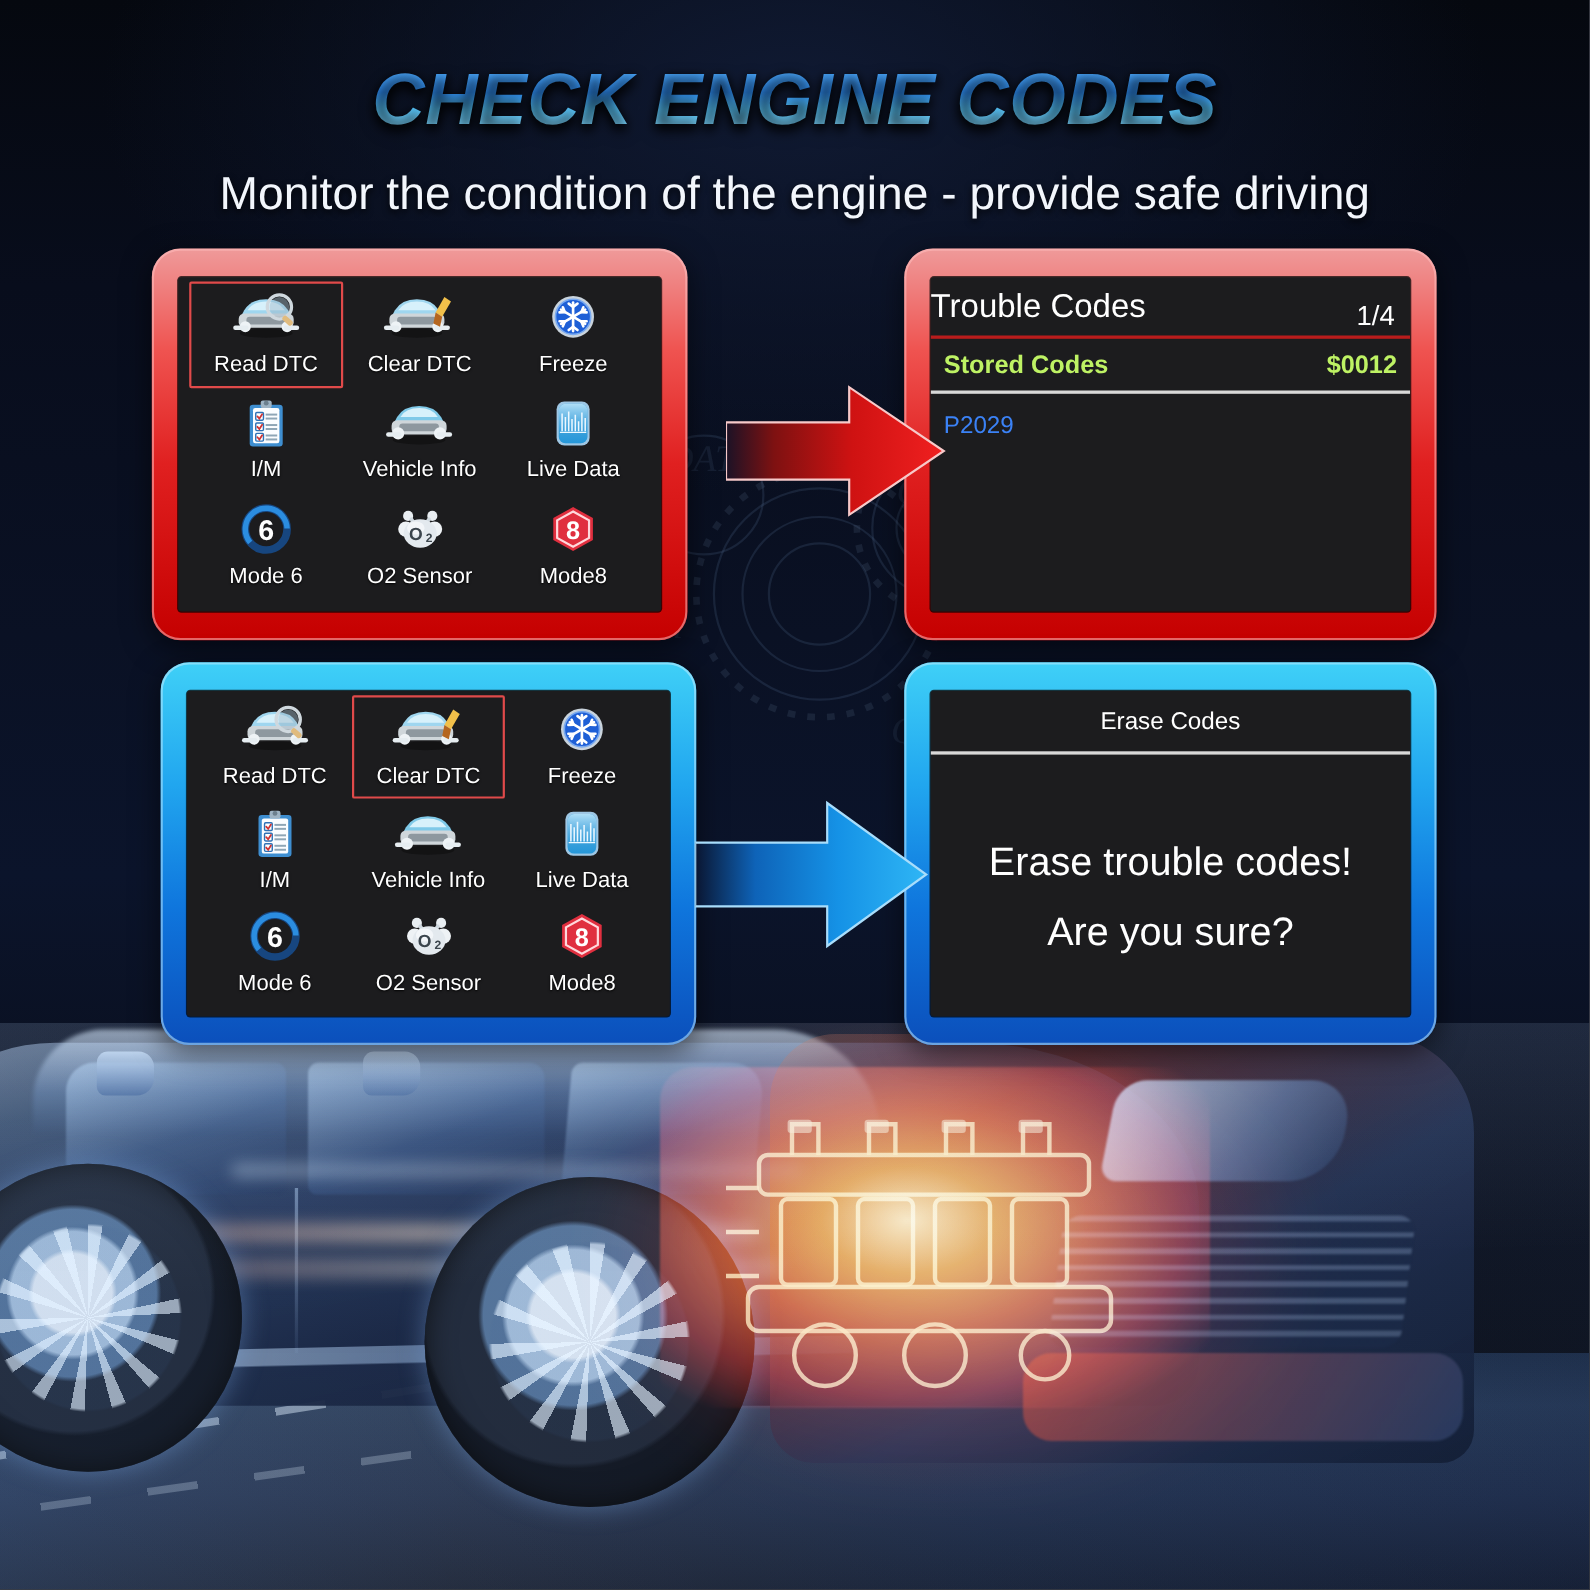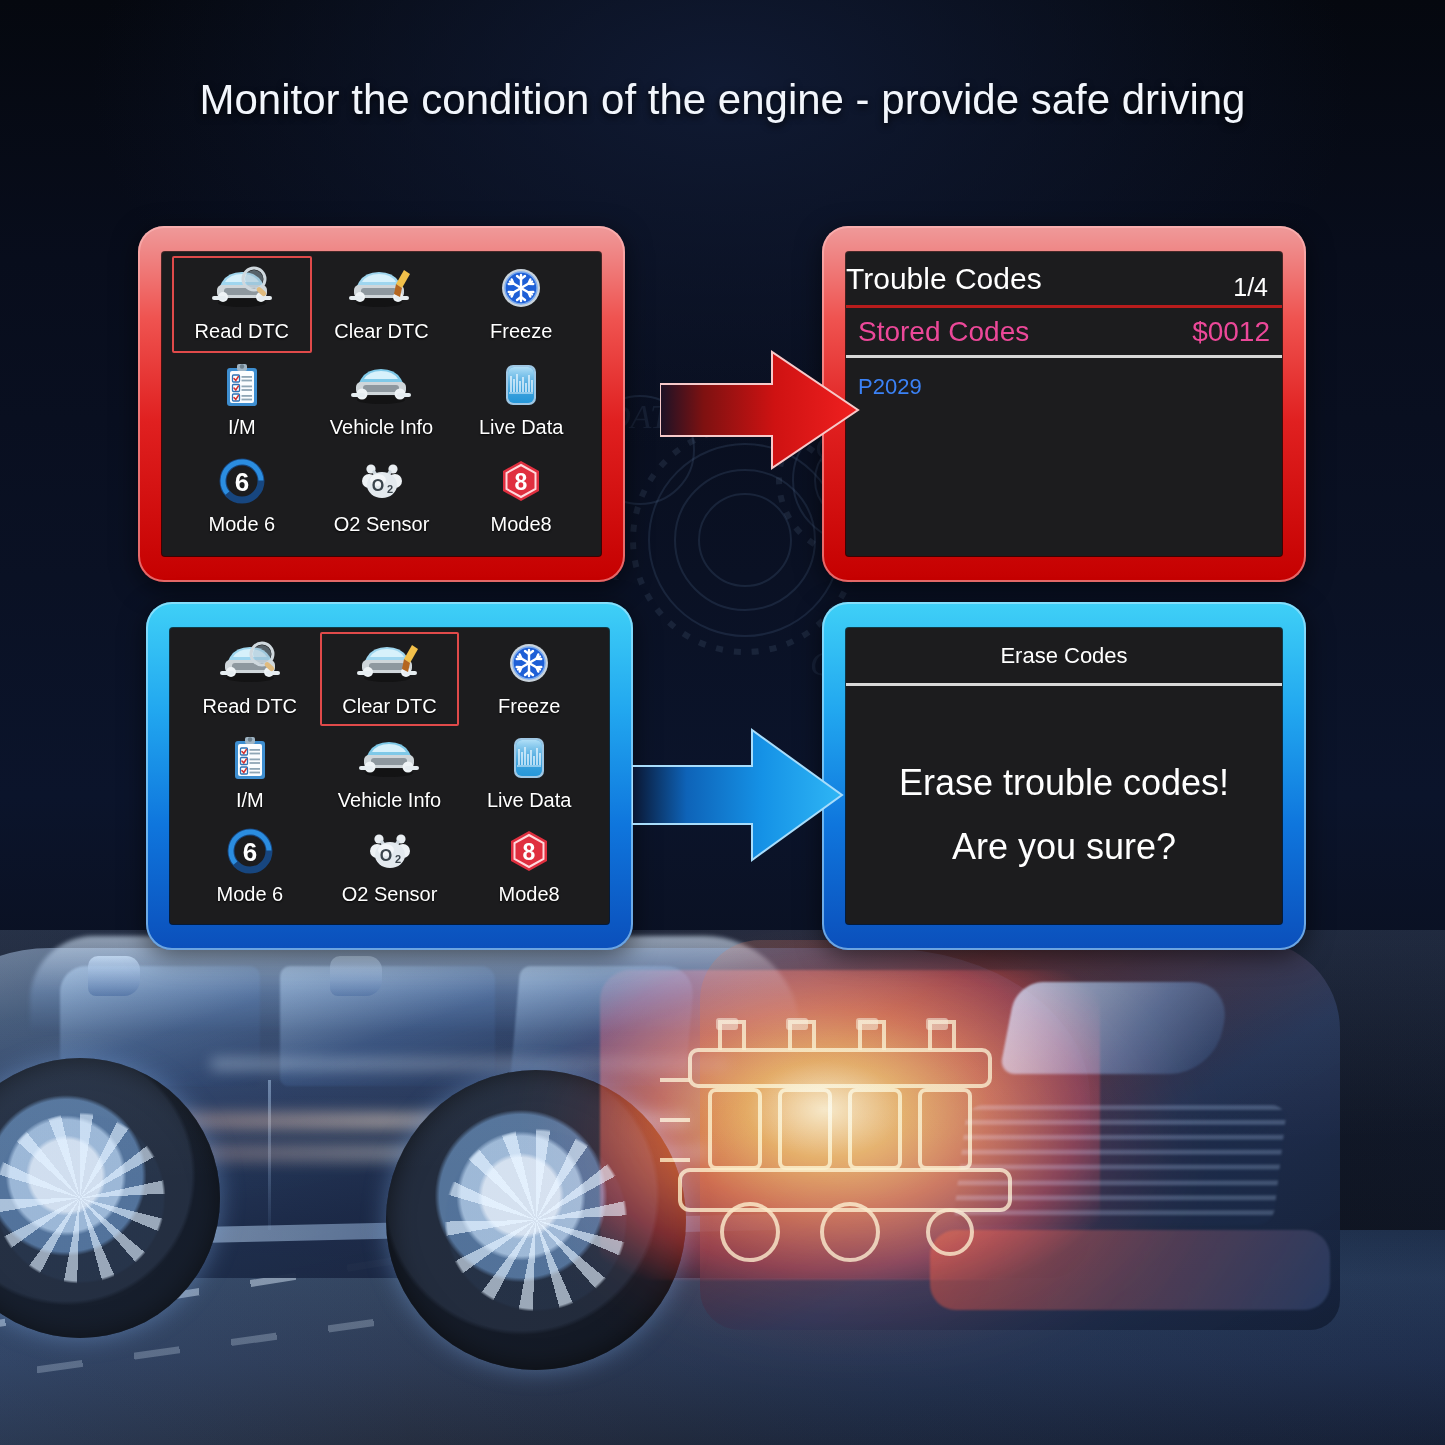--- a/index.html
+++ b/index.html
@@ -209,21 +209,21 @@
   .tc-head {
     position:relative; height:56px; border-bottom:3px solid #b91c1c;
     display:flex; align-items:center; justify-content:flex-start;
   }
   .tc-title { color:#fff; font-size:30px; }
   .tc-page { position:absolute; right:14px; bottom:3px; color:#fff; font-size:25px; }
   .tc-row {
     height:50px; border-bottom:3px solid #d8d8d8; display:flex; align-items:center;
     justify-content:space-between; padding:0 12px;
   }
-  .tc-row span { color:#ec4899; font-size:28px; }
+  .tc-row span { color:#bef264; font-size:23px;font-weight:bold; }
   .tc-body { padding:16px 12px 0; }
   .tc-body div { color:#3b82f6; font-size:22px; margin-bottom:16px; }
 
   
   .er-head { height:58px; border-bottom:3px solid #d8d8d8; display:flex; align-items:center; justify-content:center; }
   .er-head span { color:#fff; font-size:22px; }
   .er-body { display:flex; flex-direction:column; align-items:center; padding-top:76px; }
   .er-body .l { color:#fff; font-size:36px; margin-bottom:22px; }
   .er-actions { display:flex; justify-content:space-between; padding:40px 46px 0; }
   .er-actions span { color:#fff; font-size:29px; }
@@ -317,20 +317,21 @@
           <rect x="256" y="48" width="22" height="12" rx="3"></rect>
           <rect x="326" y="48" width="22" height="12" rx="3"></rect>
         </g>
       </svg>
     </div>
   </div>
 
   <div class="bg-haze"></div>
 
   <div class="heading-wrap">
+    <div class="title">CHECK ENGINE CODES</div>
     <div class="subtitle">Monitor the condition of the engine - provide safe driving</div>
   </div>
 
   <div class="panel red" style="left:138px; top:226px; width:487px; height:356px;">
     <div class="screen">
       <div class="menu-grid" id="grid-a">
           <div class="menu-cell sel">
             <div class="ico">
               <svg viewBox="0 0 64 46">
     <ellipse cx="32" cy="37" rx="24" ry="4" fill="#0a0a0a" opacity=".5"></ellipse>

